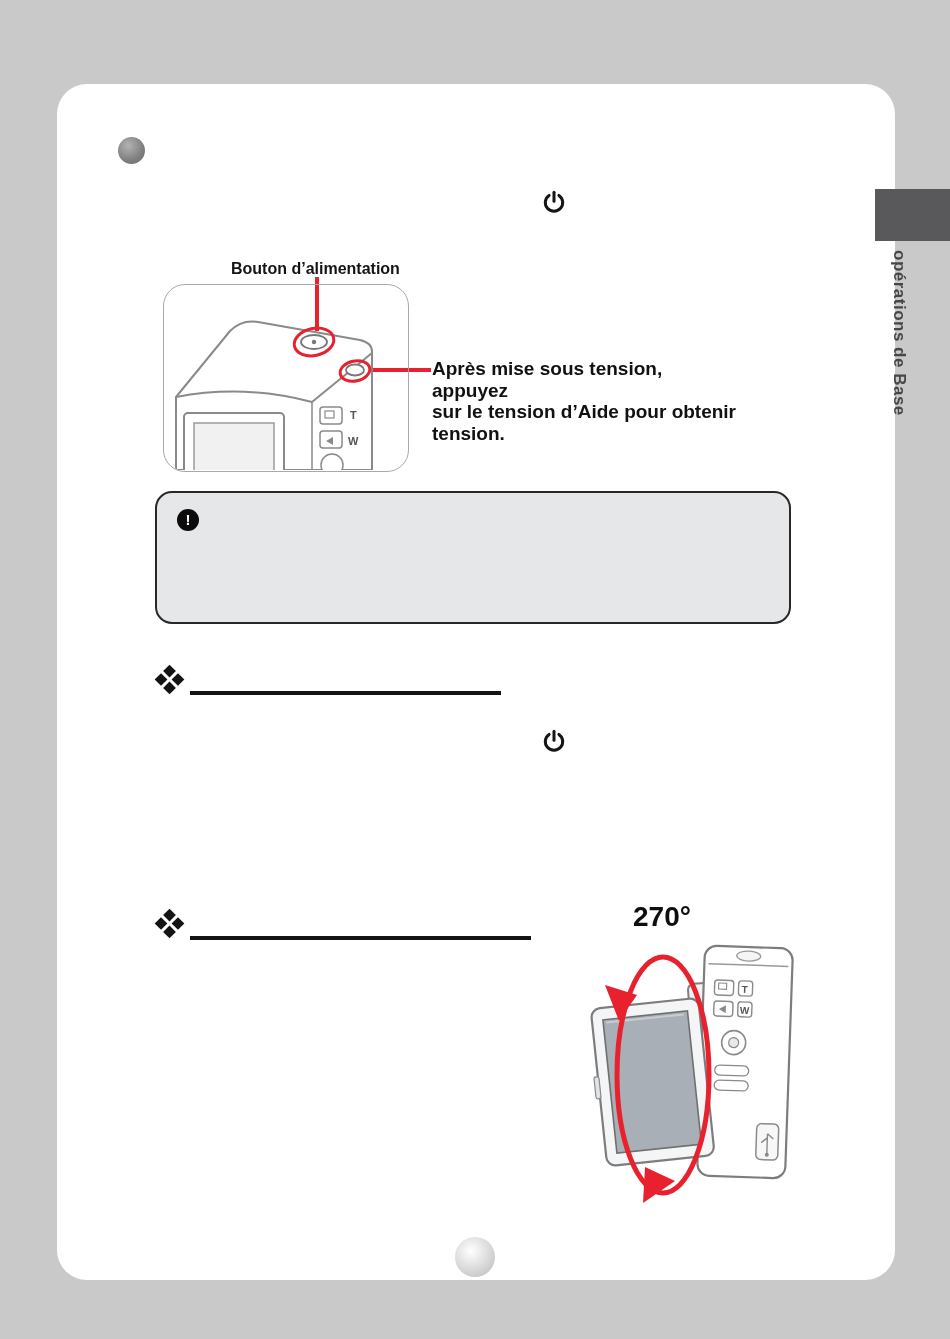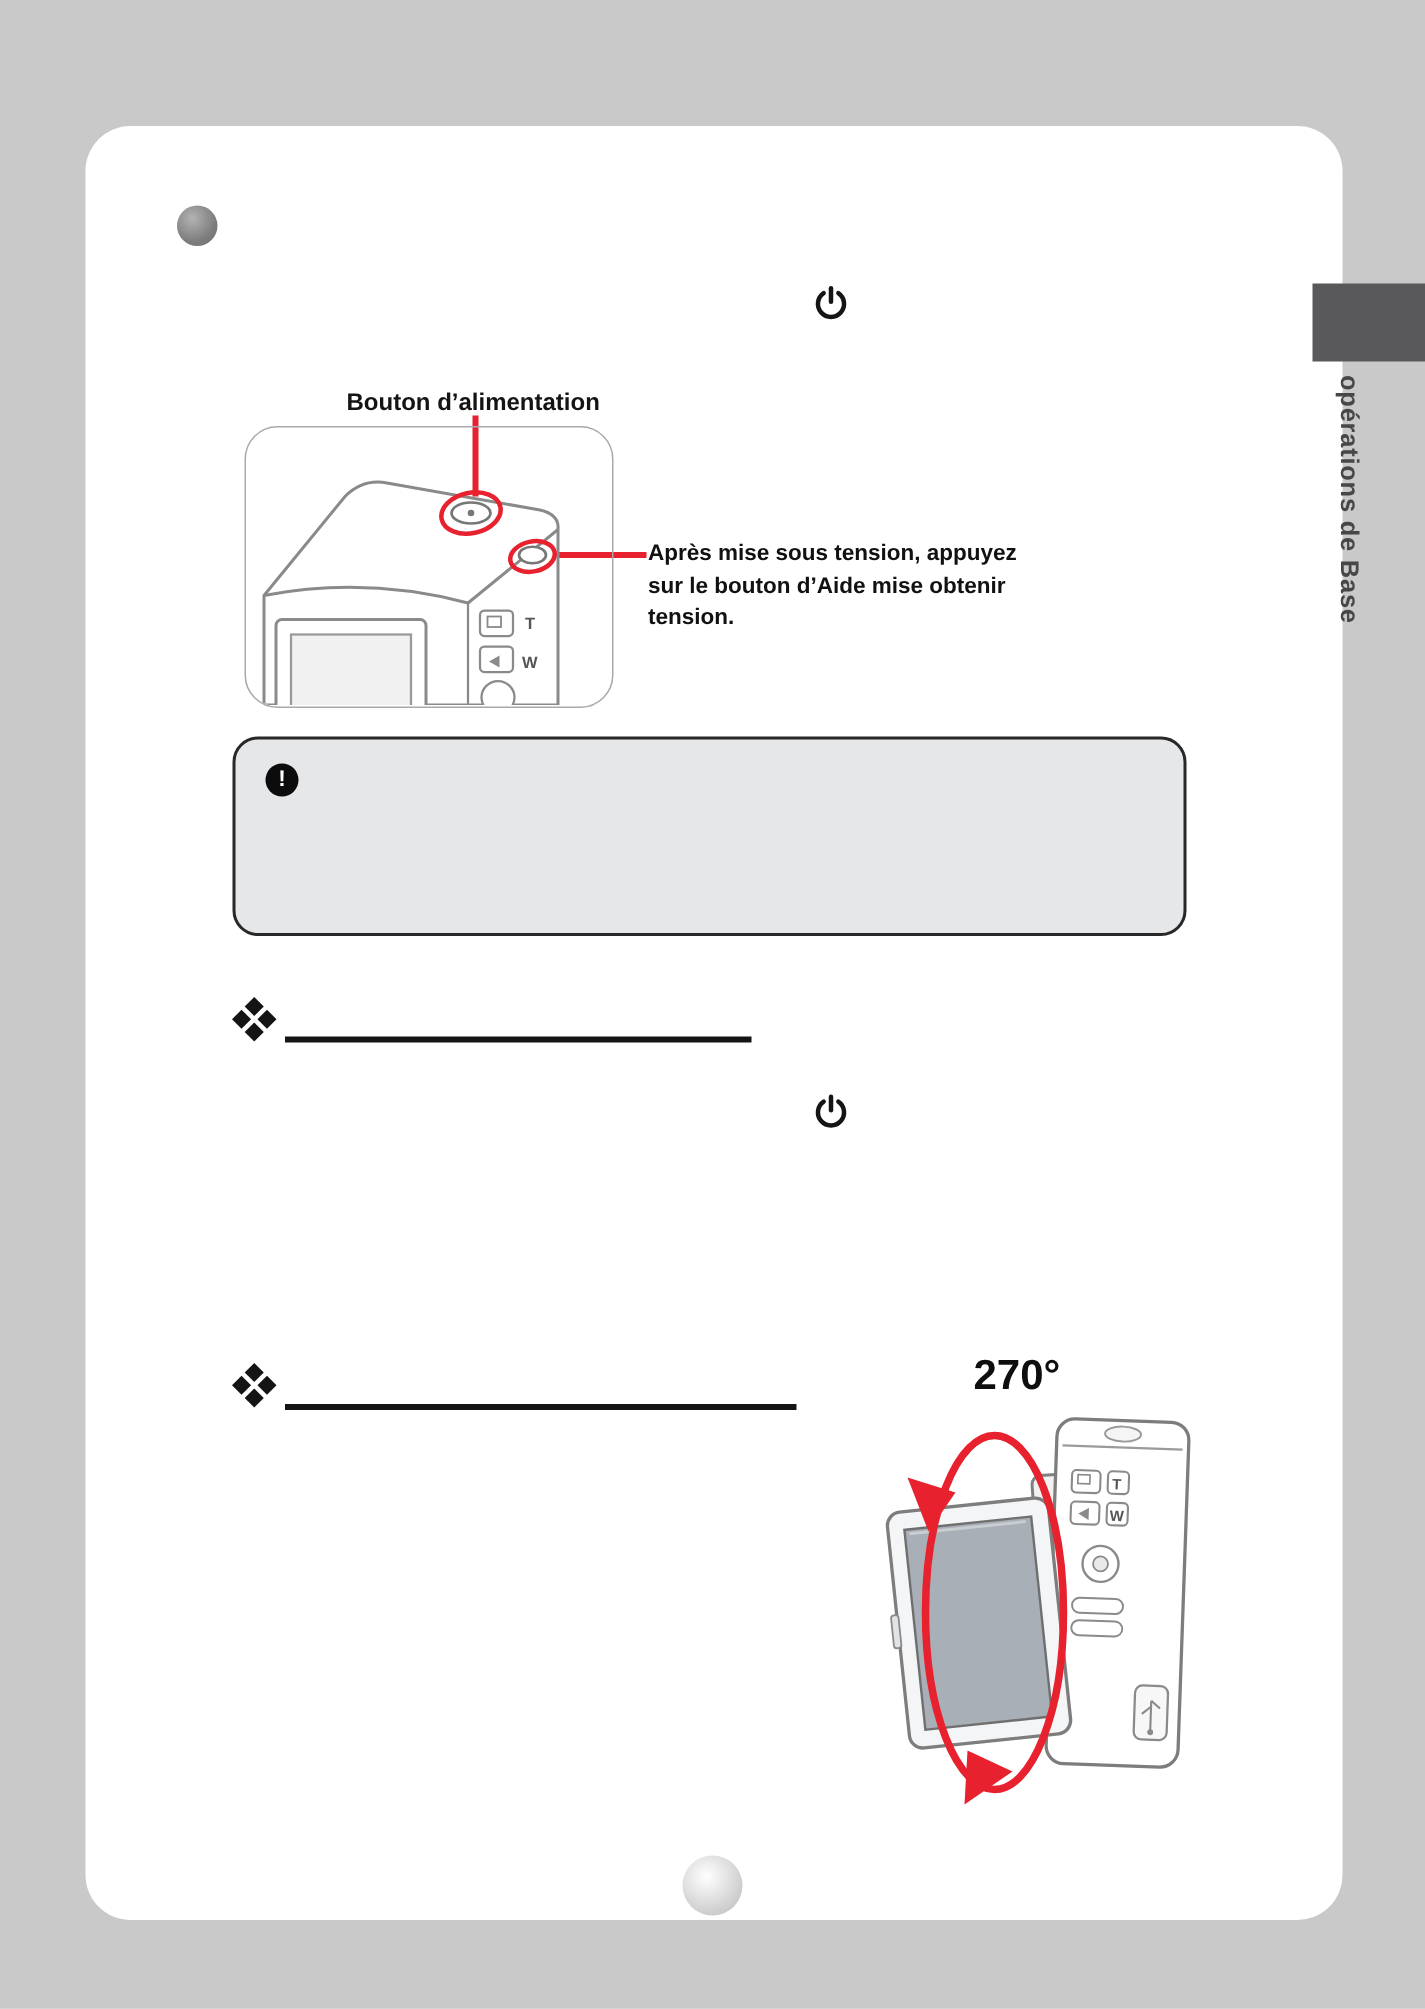--- a/index.html
+++ b/index.html
@@ -22,39 +22,39 @@
   .power-icon-2 { left:541px; top:728px; }
 
   .callout-label { left:231px; top:260px; font-size:16px; font-weight:bold; color:#141414; }
   .callout-vline { left:315px; top:277px; width:4px; height:54px; background:#e8212e; }
   .callout-hline { left:369px; top:368px; width:62px; height:4px; background:#e8212e; }
 
   .camera1-frame { left:163px; top:284px; width:246px; height:188px; border:1.5px solid #a9a9a9;
     border-radius:22px; overflow:hidden; }
   .camera1-frame svg { display:block; }
 
-  .help-text { left:432px; top:358px; width:310px; font-size:15px; font-weight:bold;
+  .help-text { left:432px; top:358px; width:310px; font-size:19px; font-weight:bold;
     color:#111; line-height:21.5px; }
 
   .note-box { left:155px; top:491px; width:636px; height:133px; background:#e6e7e8;
     border:2px solid #282828; border-radius:17px; }
   .note-icon { left:20px; top:16px; width:22px; height:22px; border-radius:50%; background:#0c0c0c;
     color:#fff; font-weight:bold; font-size:15px; text-align:center; line-height:22px; }
 
   .diamond { width:21px; height:21px; transform:rotate(45deg); display:grid;
     grid-template-columns:1fr 1fr; grid-template-rows:1fr 1fr; gap:3px; }
   .diamond i { background:#141414; display:block; }
   .diamond-1 { left:159px; top:669px; }
   .diamond-2 { left:159px; top:913px; }
 
   .heading-underline { height:3.5px; background:#141414; }
   .underline-1 { left:190px; top:691px; width:311px; }
   .underline-2 { left:190px; top:936px; width:341px; }
 
-  .angle-label { left:633px; top:901px; font-size:28px; font-weight:bold; color:#0e0e0e;margin-left:16px; }
+  .angle-label { left:633px; top:901px; font-size:28px; font-weight:bold; color:#0e0e0e; }
 
   .camera2 { left:583px; top:925px; width:302px; height:290px; }
 
   .page-dot { left:455px; top:1237px; width:40px; height:40px; border-radius:50%;
     background:radial-gradient(circle at 40% 35%, #ffffff, #cccccc 72%, #bfbfbf); }
 </style>
 </head>
 <body>
 
 <div class="canvas">
@@ -93,21 +93,21 @@
       <ellipse cx="150" cy="57" rx="13" ry="7" fill="#ffffff" stroke="#777" stroke-width="1.8"></ellipse>
       <circle cx="150" cy="57" r="2.2" fill="#777"></circle>
       <ellipse cx="191" cy="85" rx="9" ry="5.5" fill="#ffffff" stroke="#777" stroke-width="1.8"></ellipse>
       <ellipse cx="150" cy="57" rx="20" ry="13.5" fill="none" stroke="#e8212e" stroke-width="3" transform="rotate(-12 150 57)"></ellipse>
       <ellipse cx="191" cy="86" rx="15" ry="10" fill="none" stroke="#e8212e" stroke-width="3" transform="rotate(-12 191 86)"></ellipse>
     </svg>
   </div>
 
   <div class="abs help-text">
     <div>Après mise sous tension, appuyez</div>
-    <div>sur le bouton d’Aide mise obtenir</div>
+    <div>sur le tension d’Aide pour obtenir</div>
     <div>tension.</div>
   </div>
 
   <div class="abs note-box">
     <div class="abs note-icon">!</div>
   </div>
 
   <div class="abs diamond diamond-1">
       <i></i>
       <i></i>

